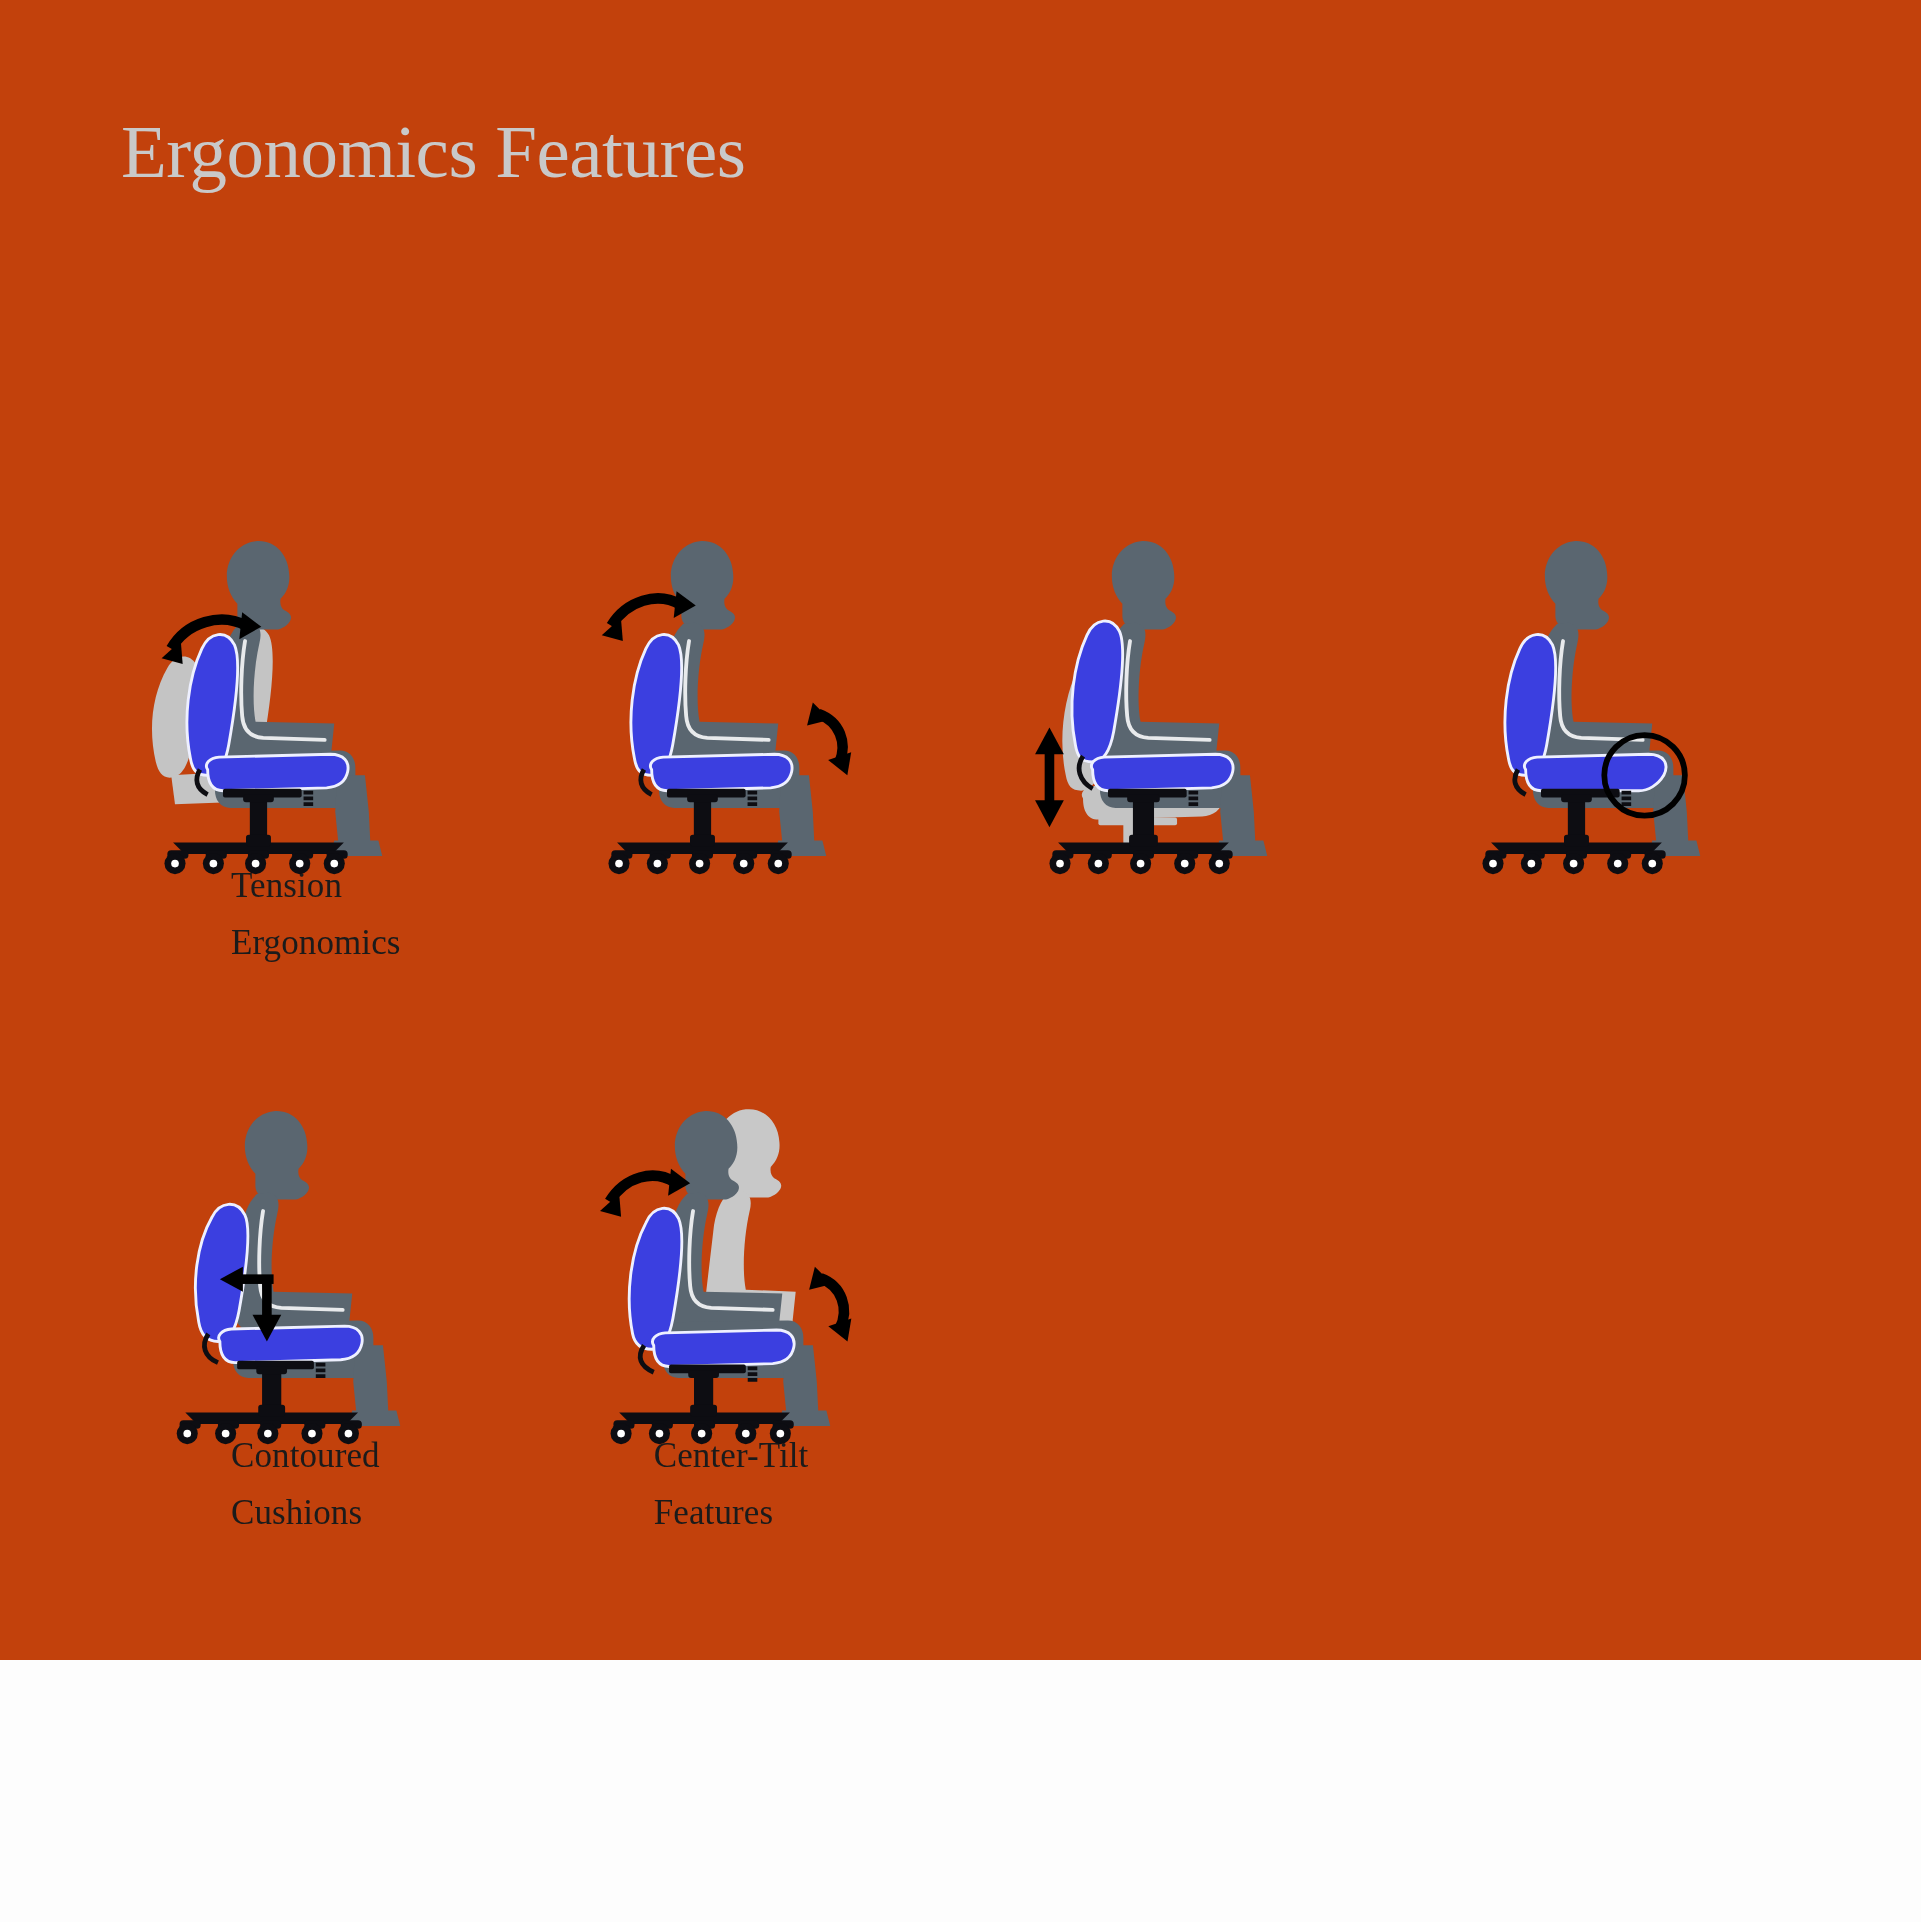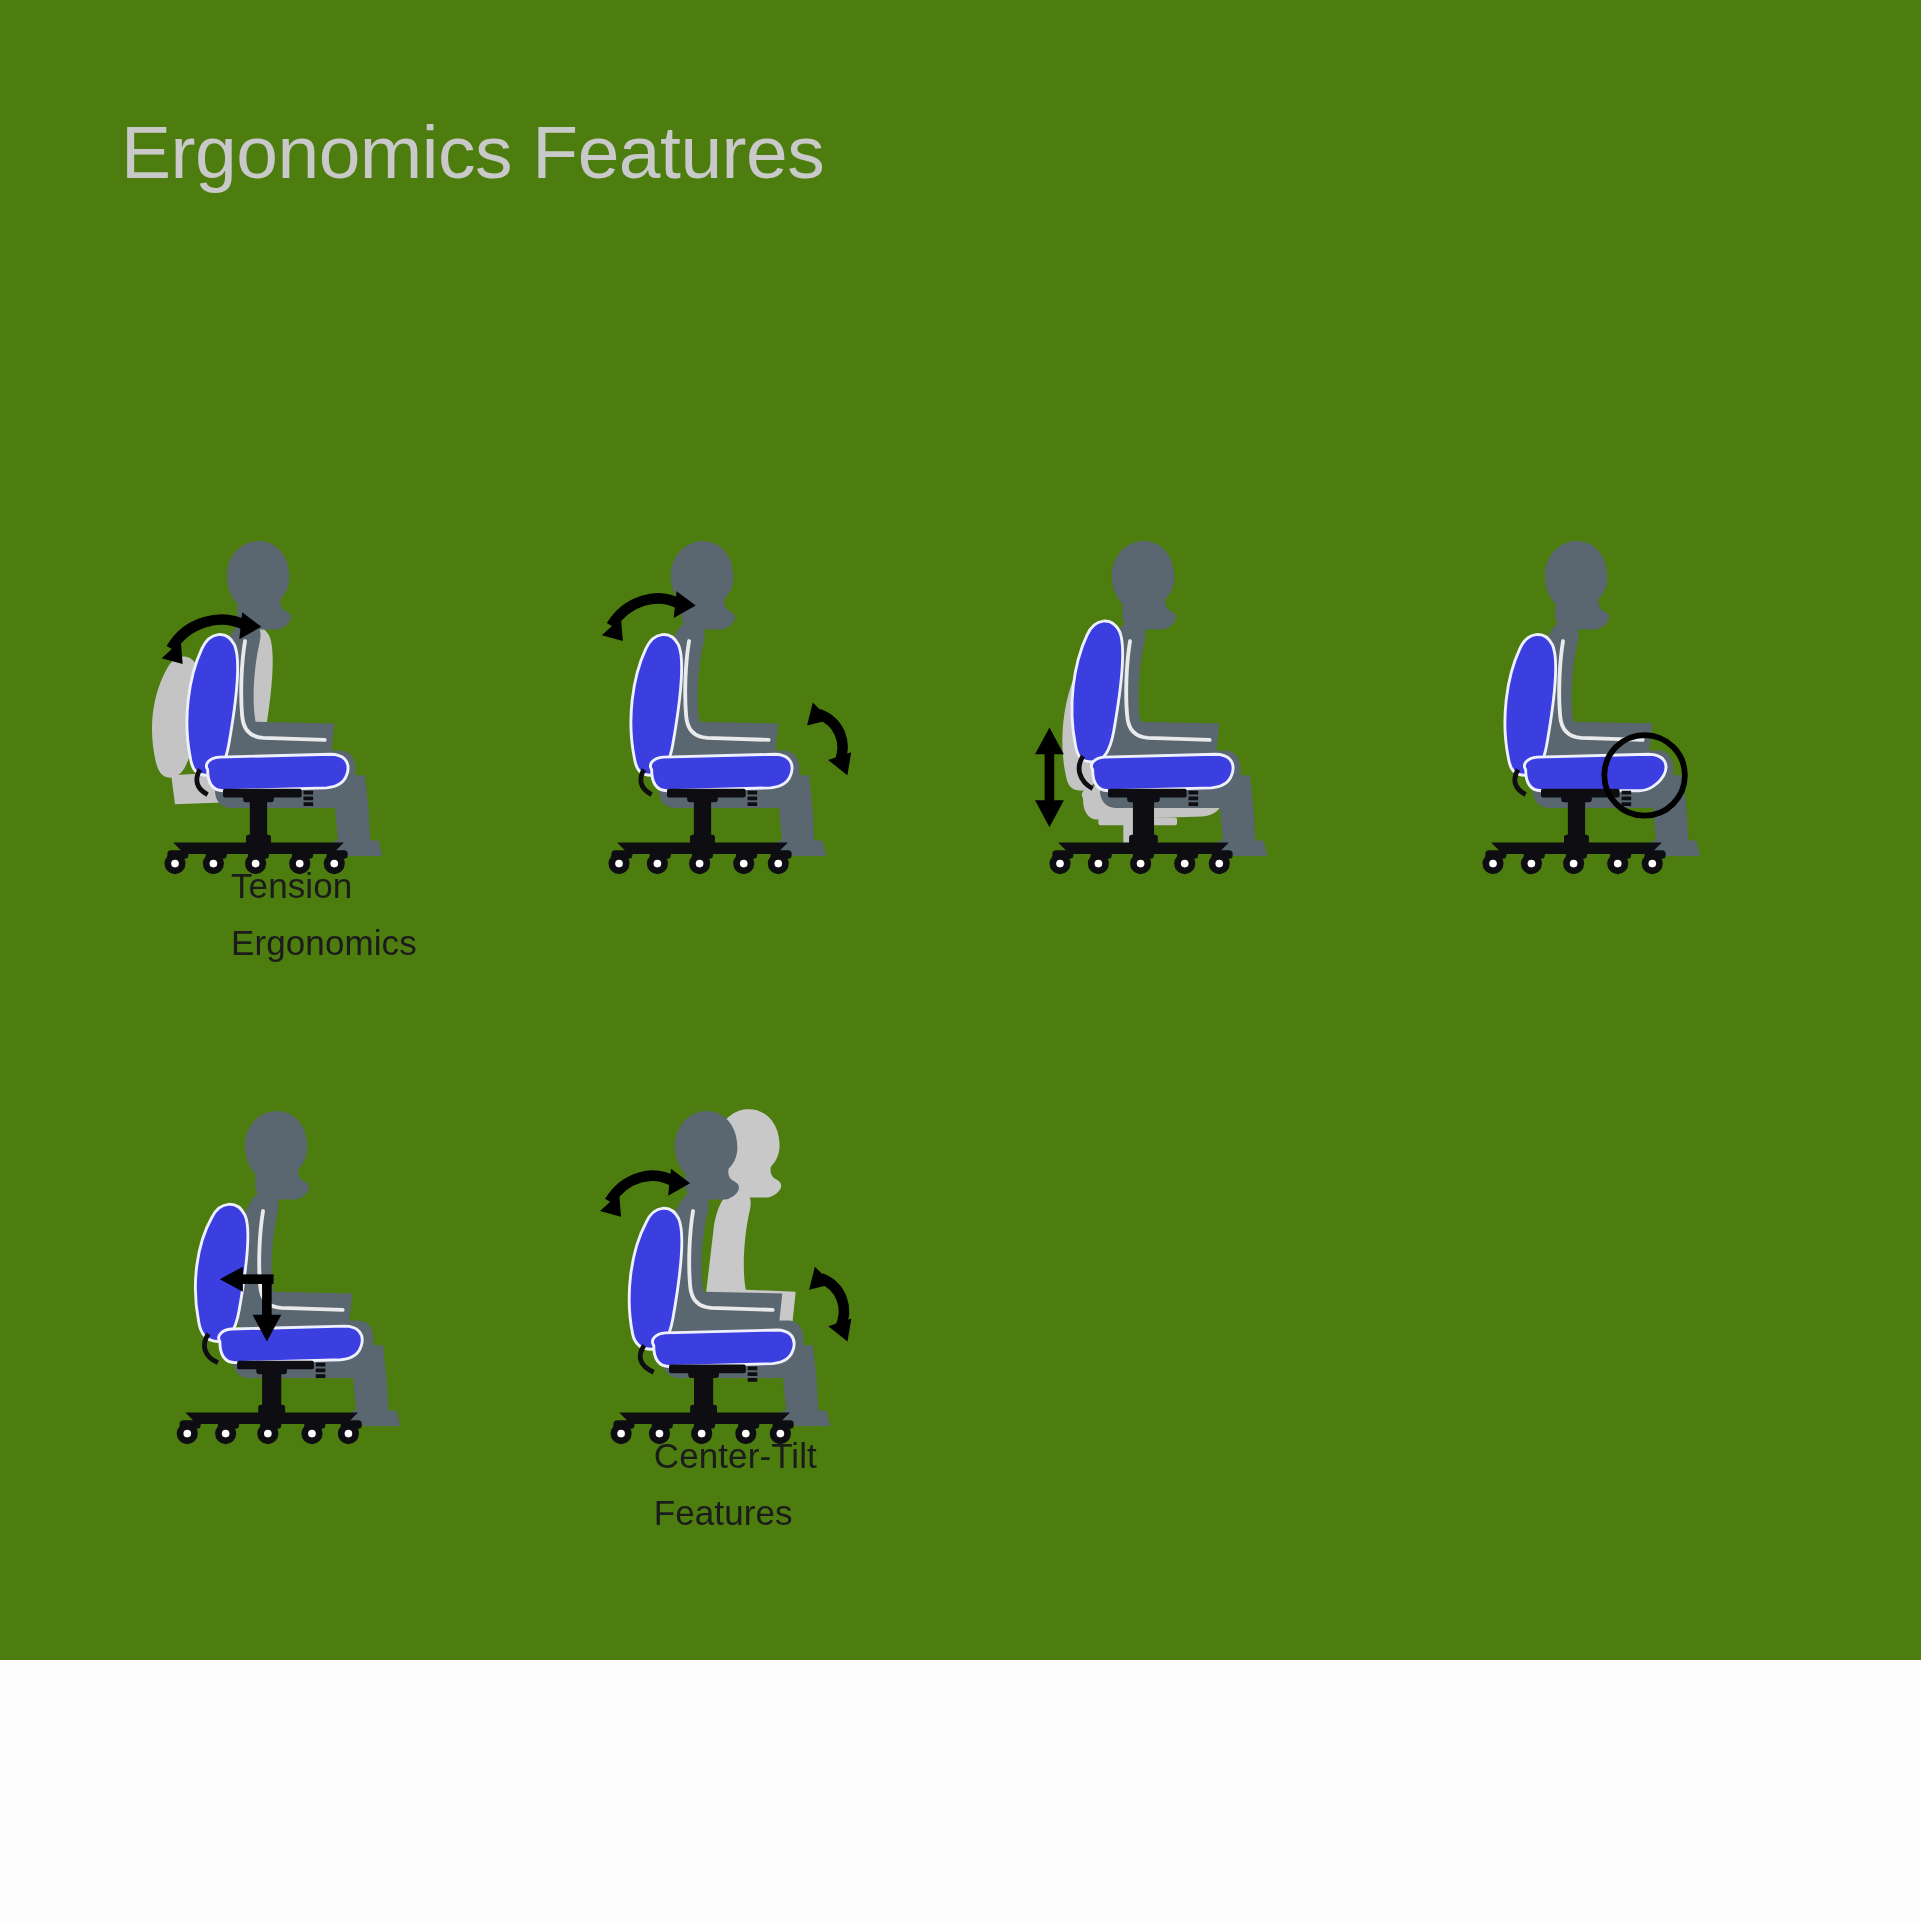--- a/index.html
+++ b/index.html
@@ -2,21 +2,21 @@
 <html><head>
 <meta charset="utf-8">
 <style>
   * { box-sizing: border-box; margin: 0; padding: 0; }
   html, body {
     width: 1921px; height: 1922px;
     background: #fdfdfd;
     font-family: "Liberation Sans", sans-serif;
     overflow: hidden;
   }
-  .slide { position: relative; width: 1921px; height: 1660px; background: #4d7c0f; }
+  .slide { position: relative; width: 1921px; height: 1660px; background: #c2410c; font-family: Liberation Serif, serif; }
 
   .page-title {
     position: absolute;
     left: 121px; top: 113px;
     font-size: 75px;
     font-weight: 300;
     letter-spacing: -0.5px;
     color: #c9c9c9;
     line-height: 1.05;
     white-space: nowrap;
@@ -358,20 +358,24 @@
               <rect x="76" y="188" width="42" height="10"></rect>
               <path d="M62 193 L86 180 L86 206 Z"></path>
             </g>
 
             <g fill="#000">
               <rect x="106" y="196" width="10" height="48"></rect>
               <path d="M111 258 L126 230 L96 230 Z"></path>
             </g>
           </svg>
         </div>
+        <div class="caption">
+          <div>Contoured</div>
+          <div>Cushions</div>
+        </div>
       </div>
 
       <div class="cell">
         <div class="figure-wrap fig-off-6">
           <svg width="279" height="307" viewBox="0 0 290 320">
 
             <g fill="#c8c8c8">
               <path d="M162 16 C144 18 132 34 132 52 C132 64 136 74 143 81 L143 94 C143 102 150 108 159 108 L185 108 C185 108 194 106 198 99 C201 93 196 90 192 88 C189 86 187 82 188 76 C195 69 198 60 197 50 C196 30 182 14 162 16 Z"></path>
               <path d="M145 102 C136 110 130 124 128 144 L120 212 C118 226 122 238 132 244 L210 244 L214 206 L162 204 C158 184 160 148 166 122 C169 110 166 103 158 101 Z"></path>
             </g>

